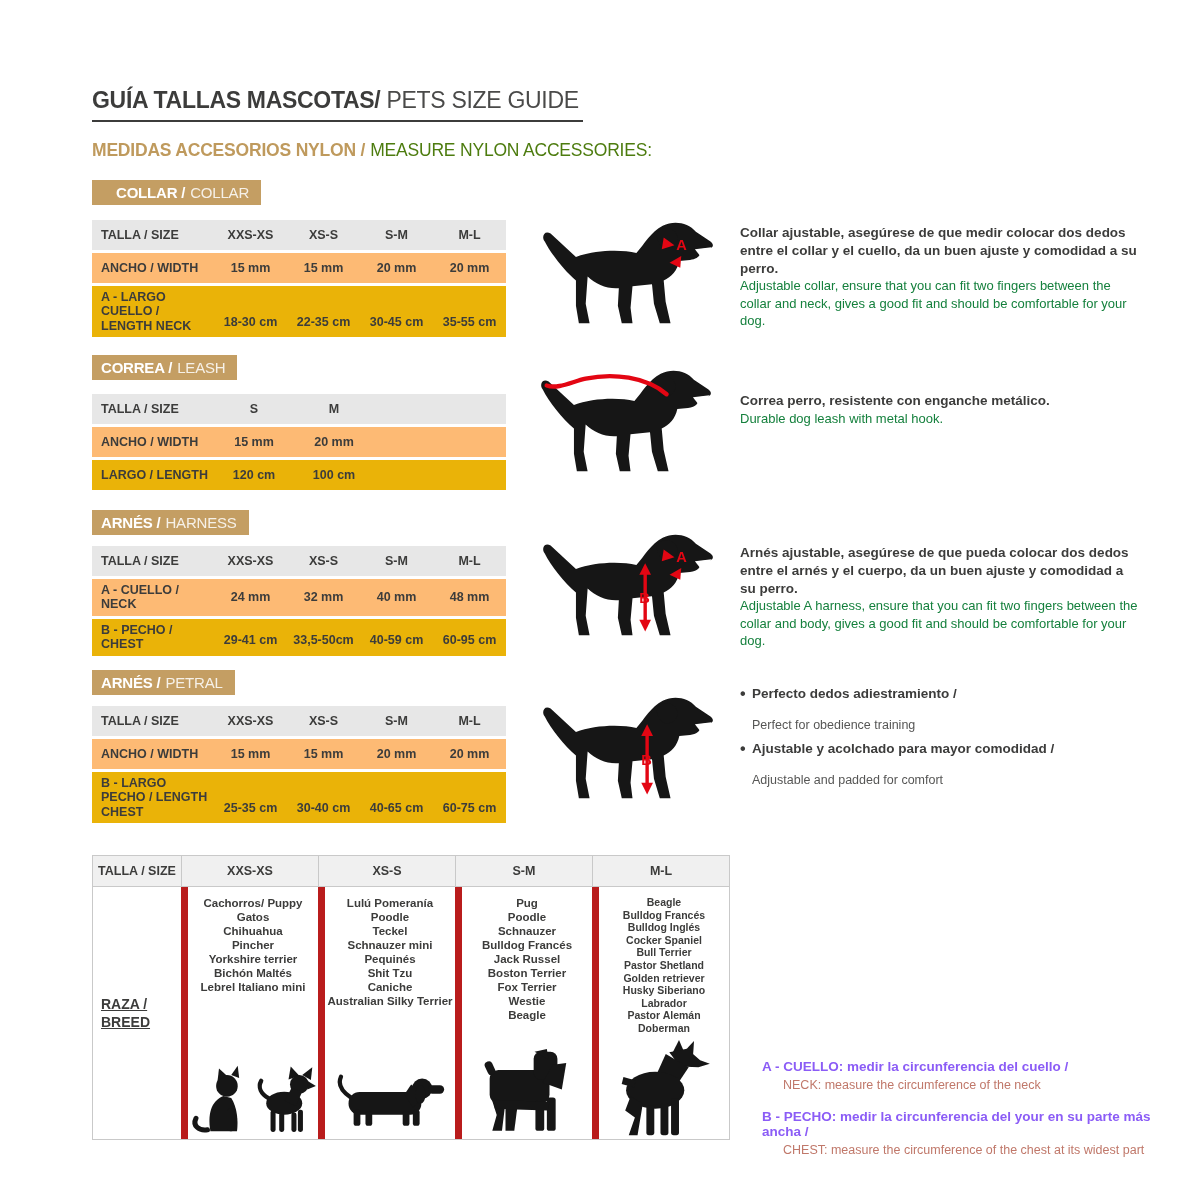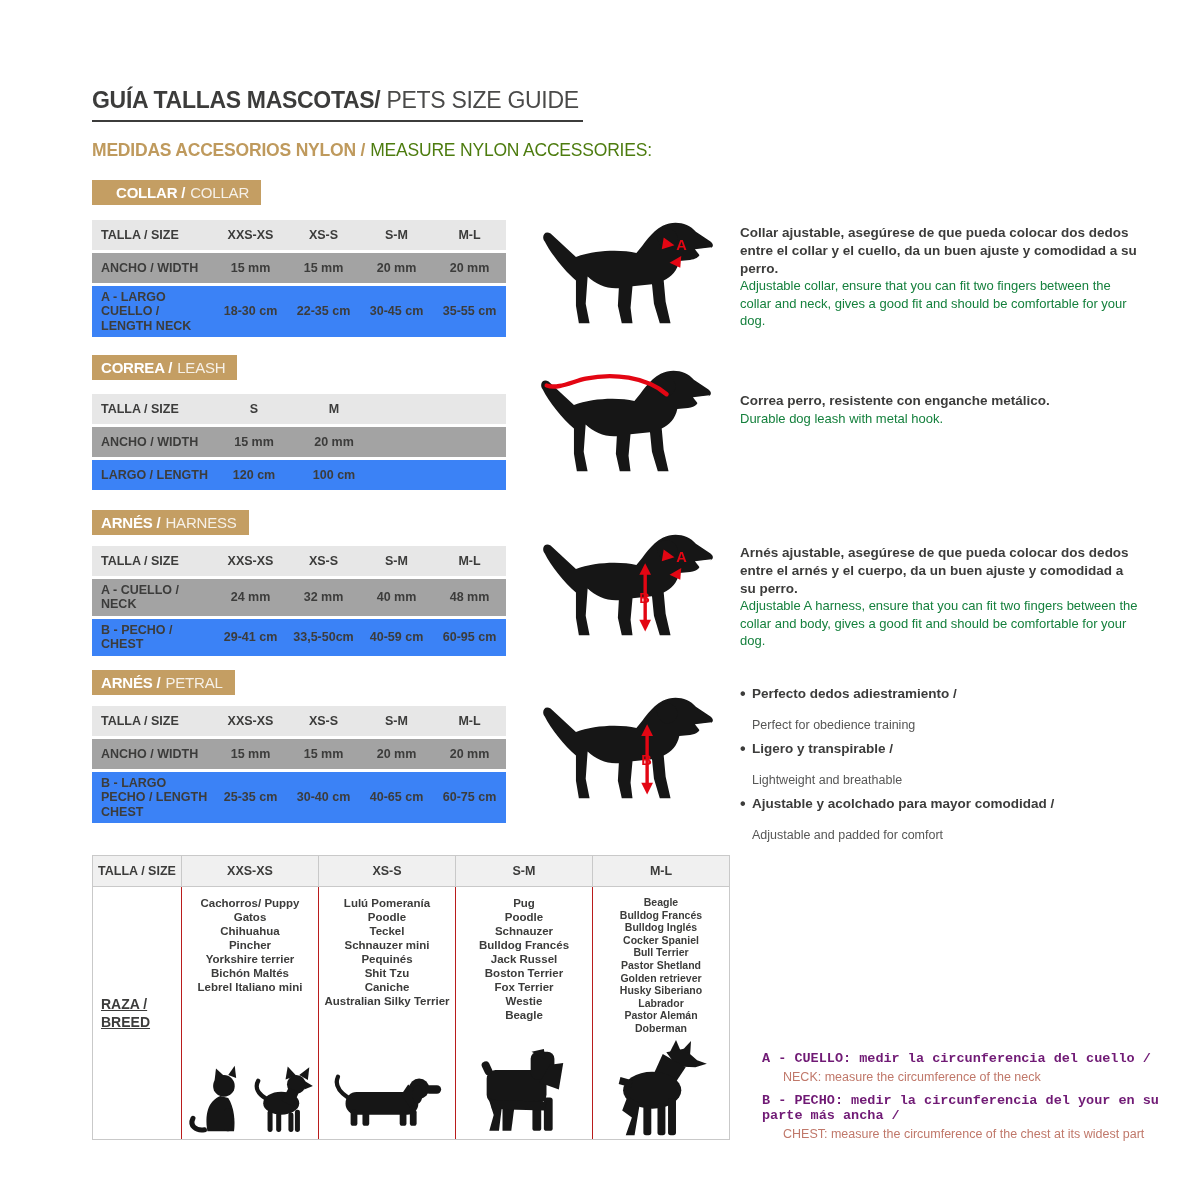--- a/index.html
+++ b/index.html
@@ -19,22 +19,22 @@
   
   .badge{background:#C49E63;color:#fff;font-weight:bold;font-size:15px;
          padding:4px 12px 4px 9px;display:inline-block;letter-spacing:-0.2px;}
   .badge .b-en{font-weight:normal;color:rgba(255,255,255,0.85);margin-left:5px;}
 
   
   .stable{width:414px;}
   .trow{display:flex;align-items:stretch;}
   .trow + .trow{margin-top:3px;}
   .thead{background:#E7E7E7;}
-  .tmid{background:#a3a3a3;}
-  .twhite{background:#3b82f6;}
+  .tmid{background:#fdba74;}
+  .twhite{background:#eab308;align-items:flex-end;}
   .tcell{display:flex;align-items:center;justify-content:center;font-weight:bold;
          font-size:12.5px;min-height:30px;line-height:1.15;text-align:center;box-sizing:border-box;}
   .tlabel{width:122px;justify-content:flex-start;text-align:left;padding:4px 2px 4px 9px;}
   .cols5 .tcell:not(.tlabel){width:73px;}
   .cols3 .tcell:not(.tlabel){width:80px;}
 
   
   .desc{width:400px;font-size:13.5px;line-height:1.32;}
   .desc-es{font-weight:bold;color:#3C3C3B;}
   .desc-en{font-weight:normal;color:#15803d;font-size:13px;}
@@ -48,29 +48,29 @@
 
   
   .btable{left:92px;top:855px;width:638px;border:1px solid #C9C9C9;box-sizing:border-box;}
   .bhead{display:flex;background:#F0F0F0;border-bottom:1px solid #C9C9C9;}
   .bhcell{flex:1;height:30px;display:flex;align-items:center;justify-content:center;
           font-weight:bold;font-size:12.5px;border-left:1px solid #C9C9C9;box-sizing:border-box;}
   .bhcell.bfirst{flex:0 0 88px;border-left:none;}
   .bbody{display:flex;height:252px;}
   .blabel{flex:0 0 88px;display:flex;align-items:center;justify-content:center;
           font-weight:bold;font-size:14px;text-align:left;line-height:1.3;padding:0 8px;box-sizing:border-box;text-decoration:underline;}
-  .bcol{flex:1;border-left:1px solid #b91c1c;display:flex;flex-direction:column;align-items:center;
+  .bcol{flex:1;border-left:7px solid #b91c1c;display:flex;flex-direction:column;align-items:center;
         padding-top:9px;box-sizing:border-box;overflow:hidden;}
   .breeds{font-size:11.5px;font-weight:bold;text-align:center;line-height:14px;}
   .bbody .bcol:nth-child(5) .breeds{font-size:10.5px;line-height:12.6px;}
   .icons{margin-top:auto;display:flex;align-items:flex-end;gap:3px;padding-bottom:2px;}
 
   
   .notes{left:762px;top:1042px;width:430px;}
-  .note-es{color:#701a75;font-weight:bold;font-size:13.5px;margin-top:9px;font-family:Liberation Mono, monospace;}
+  .note-es{color:#8b5cf6;font-weight:bold;font-size:13.5px;margin-top:17px;}
   .note-en{color:#C0786A;font-size:12.5px;margin-left:21px;margin-top:4px;}
 
   
   .dog{position:absolute;}
   .rl{fill:#E30613;font-family:"Liberation Sans",sans-serif;font-weight:bold;font-size:15px;}
   .rstroke{stroke:#E30613;fill:none;stroke-linecap:round;}
 </style>
 </head>
 <body>
 
@@ -173,21 +173,21 @@
     </div>
   <svg class="dog" style="left:535px;top:218px;" width="195" height="117" viewBox="0 0 200 120">
     <use href="#sil-dog"></use>
     <g>
       <path d="M132,20 l11,8 -13,4 z" fill="#E30613"></path>
       <text x="145" y="33" class="rl">A</text>
       <path d="M138,46 l12,-7 -1,12 z" fill="#E30613"></path>
     </g>
   </svg>
   <div class="abs desc" style="left:740px;top:224px;">
-    <div class="desc-es">Collar ajustable, asegúrese de que pueda colocar dos dedos entre el collar y el cuello, da un buen ajuste y comodidad a su perro.</div>
+    <div class="desc-es">Collar ajustable, asegúrese de que medir colocar dos dedos entre el collar y el cuello, da un buen ajuste y comodidad a su perro.</div>
     <div class="desc-en">Adjustable collar, ensure that you can fit two fingers between the collar and neck, gives a good fit and should be comfortable for your dog.</div>
   </div>
 
   <div class="abs badge" style="left:92px;top:355px;"><span class="b-es">CORREA /</span><span class="b-en">LEASH</span></div>
   <div class="abs stable cols3" style="left:92px;top:394px;">
       <div class="trow thead">
         <div class="tcell tlabel">TALLA / SIZE</div>
         <div class="tcell">S</div>
         <div class="tcell">M</div>
       </div>
@@ -286,24 +286,20 @@
       <path d="M109,92 L121,92 L115,104 Z" fill="#E30613"></path>
       <text x="109" y="74" class="rl">B</text>
     </g>
   </svg>
   <div class="abs bullets" style="left:740px;top:686px;">
       <div class="bullet">
         <div class="bullet-es">Perfecto dedos adiestramiento /</div>
         <div class="bullet-en">Perfect for obedience training</div>
       </div>
       <div class="bullet">
-        <div class="bullet-es">Ligero y transpirable /</div>
-        <div class="bullet-en">Lightweight and breathable</div>
-      </div>
-      <div class="bullet">
         <div class="bullet-es">Ajustable y acolchado para mayor comodidad /</div>
         <div class="bullet-en">Adjustable and padded for comfort</div>
       </div>
     </div>
 
   <div class="abs btable">
     <div class="bhead" id="breed-head">
         <div class="bhcell bfirst">TALLA / SIZE</div>
         <div class="bhcell">XXS-XS</div>
         <div class="bhcell">XS-S</div>

